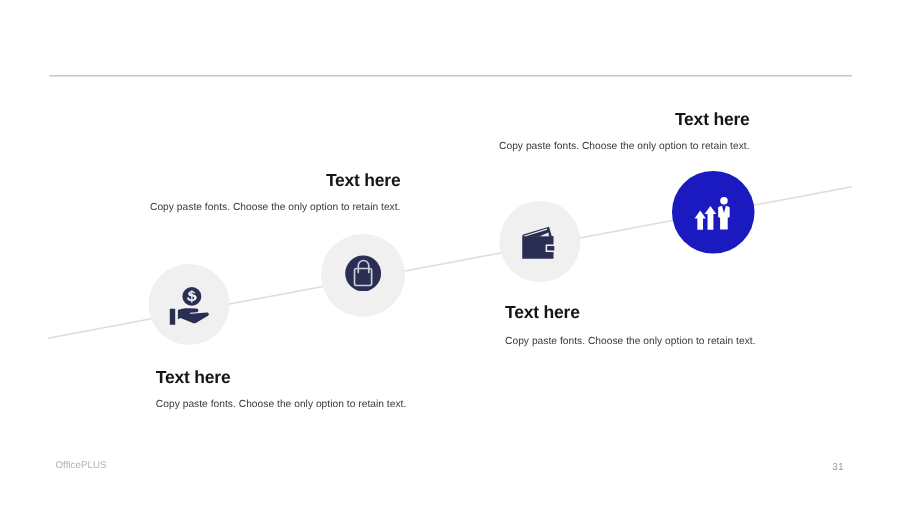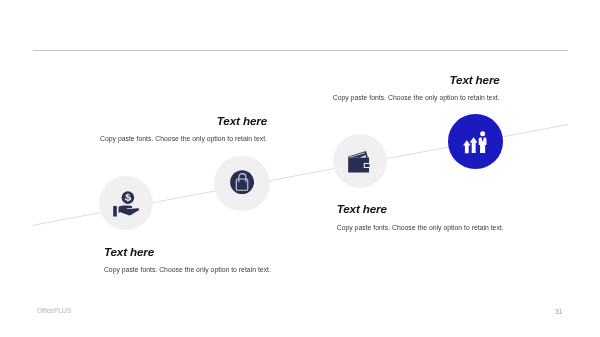--- a/index.html
+++ b/index.html
@@ -11,21 +11,21 @@
 
   .rule{position:absolute;left:33px;top:50px;width:535px;height:1px;background:#c6c6c6;}
   .diag{position:absolute;left:0;top:0;width:600px;height:337px;}
 
   .node{position:absolute;border-radius:50%;background:#f0f0f0;}
   .node.accent{background:#1b1ac0;}
   .nodeicon{position:absolute;}
 
   .tb{position:absolute;transform:translateZ(0);}
   .tb .title{font-size:11.7px;font-weight:bold;color:#151515;line-height:1;
-             letter-spacing:-0.15px;white-space:nowrap;font-style:italic;}
+             letter-spacing:-0.15px;white-space:nowrap;}
   .tb .body{font-size:6.82px;font-weight:normal;color:#3a3a3a;line-height:1;
             letter-spacing:0.02px;white-space:nowrap;margin-top:9.8px;}
   .tb.right{text-align:right;}
 
   .brand{position:absolute;transform:translateZ(0);left:37px;top:308.3px;font-size:6.5px;color:#b2b2b2;
          letter-spacing:0.02px;line-height:1;}
   .pageno{position:absolute;transform:translateZ(0);left:554.9px;top:308.7px;font-size:6.8px;color:#9a9a9a;
           letter-spacing:0.02px;line-height:1;}
 </style>
 </head>

